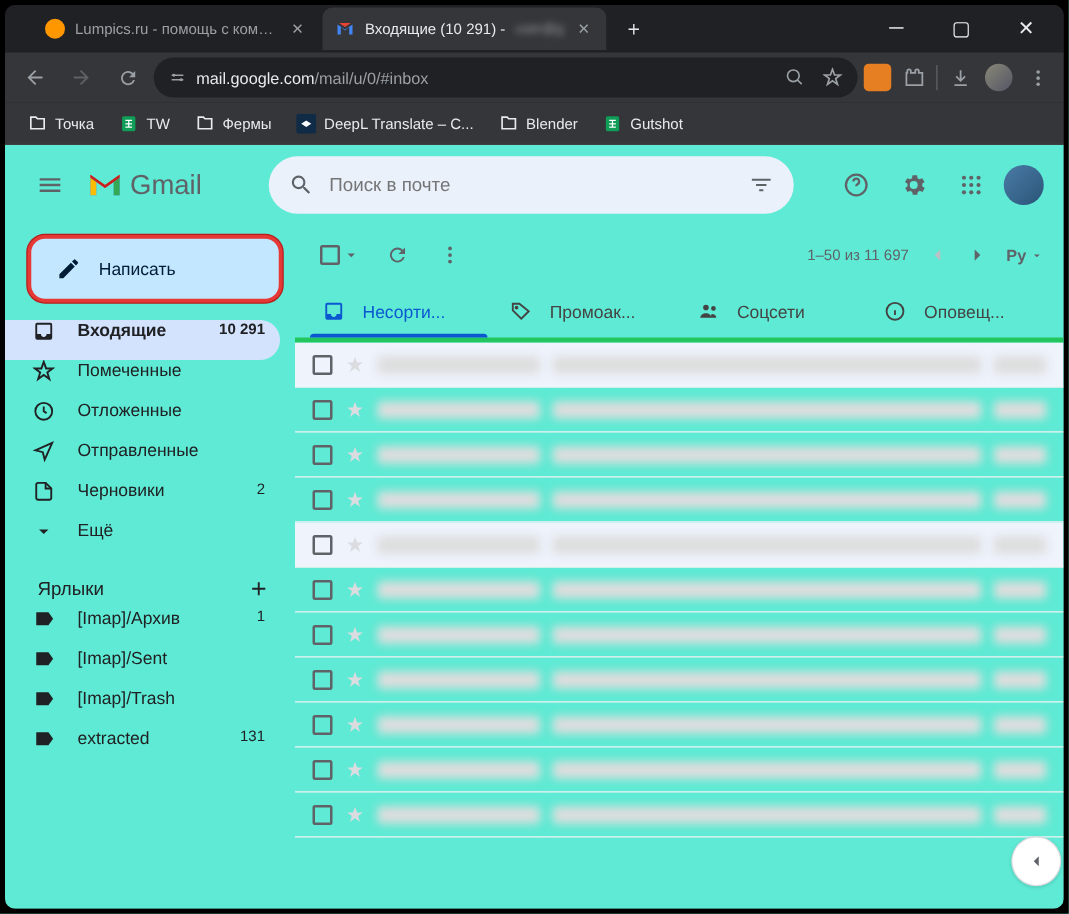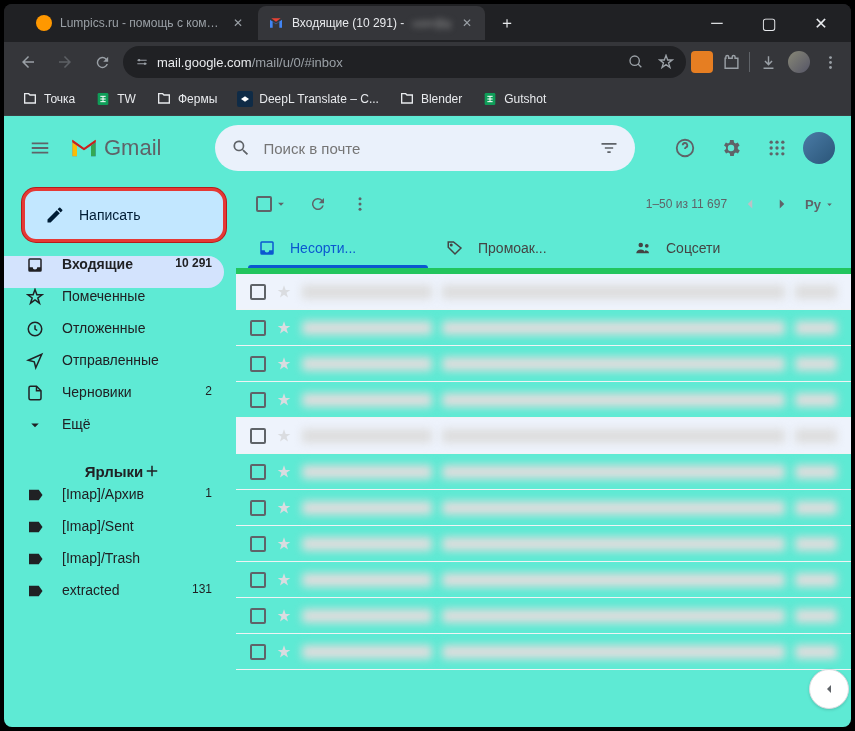--- a/index.html
+++ b/index.html
@@ -35,27 +35,27 @@
 .headactions{margin-left:auto;display:flex;align-items:center;gap:6px}
 .iconbtn{width:40px;height:40px;display:flex;align-items:center;justify-content:center;color:#5f6368;cursor:pointer;border-radius:50%}
 .avatar{width:32px;height:32px;border-radius:50%;background:linear-gradient(135deg,#4a7ba6,#2a5578);cursor:pointer}
 .body{flex:1;display:flex;overflow:hidden}
 .sidebar{width:232px;padding:8px 0;overflow-y:auto}
 .compose{margin:0 10px 14px 18px;height:54px;background:#c2e7ff;border-radius:14px;display:flex;align-items:center;padding:0 20px;gap:14px;font-size:14px;color:#001d35;cursor:pointer;border:3px solid #e53935;box-shadow:0 0 0 1px #b71c1c}
 .navitem{height:32px;display:flex;align-items:flex-start;padding:0 12px 0 22px;gap:18px;border-radius:0 16px 16px 0;margin-right:12px;cursor:pointer;font-size:14px;color:#202124}
 .navitem.active{background:#d3e3fd;font-weight:700}
 .navitem .count{margin-left:auto;font-size:12px}
 .navitem svg{flex-shrink:0}
-.sechead{display:flex;align-items:center;justify-content:center;padding:14px 20px 6px 26px;font-size:15px;font-weight:700;color:#202124}
+.sechead{display:flex;align-items:center;justify-content:space-between;padding:14px 20px 6px 26px;font-size:15px;font-weight:400;color:#202124}
 .main{flex:1;display:flex;flex-direction:column;overflow:hidden}
 .toolbar{height:48px;display:flex;align-items:center;padding:0 16px;gap:10px}
 .toolbar .right{margin-left:auto;display:flex;align-items:center;gap:14px;color:#5f6368;font-size:12px}
 .cbwrap{display:flex;align-items:center;gap:2px;padding:4px;cursor:pointer}
 .checkbox{width:16px;height:16px;border:2px solid #5f6368;border-radius:2px}
-.tabs{height:46px;display:flex;border-bottom:6px solid #22c55e;padding:0 8px}
+.tabs{height:46px;display:flex;border-bottom:4px solid #22c55e;padding:0 8px}
 .gtab{flex:1;max-width:188px;display:flex;align-items:center;gap:14px;padding:0 14px;cursor:pointer;color:#444;font-size:14px;position:relative}
 .gtab.active{color:#0b57d0}
 .gtab.active::after{content:"";position:absolute;bottom:0;left:4px;right:4px;height:3px;background:#0b57d0;border-radius:3px 3px 0 0}
 .maillist{flex:1;overflow:hidden}
 .mailrow{height:36px;display:flex;align-items:center;padding:0 14px;border-bottom:1px solid #f1f3f4;gap:10px;font-size:13px}
 .mailrow.hl{background:#eef3fc}
 .blur{filter:blur(4px);color:#999;background:#ddd;height:14px;border-radius:2px}
 .sender{width:130px}.subj{flex:1}.time{width:42px}
 .fab{position:absolute;bottom:22px;right:6px;width:40px;height:40px;background:#fff;border:1px solid #dadce0;border-radius:50%;display:flex;align-items:center;justify-content:center;box-shadow:0 1px 3px rgba(0,0,0,.15);cursor:pointer;color:#5f6368}
 .druen{font-weight:700;color:#5f6368;font-size:13px;display:flex;align-items:center;gap:3px}
@@ -381,20 +381,27 @@
               <span>Промоак...</span>
             </div>
             <div class="gtab ">
               <svg width="18" height="18" viewBox="0 0 24 24" fill="currentColor">
                 <circle cx="9" cy="8" r="3"></circle>
                 <circle cx="17" cy="9" r="2.5"></circle>
                 <path d="M3 19c0-3 3-5 6-5s6 2 6 5zm12-4c2 0 5 1 5 4h-6"></path>
               </svg>
               <span>Соцсети</span>
             </div>
+            <div class="gtab ">
+              <svg width="18" height="18" viewBox="0 0 24 24" fill="none" stroke="currentColor" stroke-width="2">
+                <circle cx="12" cy="12" r="9"></circle>
+                <path d="M12 8h.01M12 11v5"></path>
+              </svg>
+              <span>Оповещ...</span>
+            </div>
           </div>
     <div class="maillist" id="mlist">
             <div class="mailrow hl">
               <div class="checkbox"></div>
               <svg width="16" height="16" viewBox="0 0 24 24" fill="#dadce0">
                 <path d="M12 2l2.5 7h7l-5.7 4.3 2.2 7L12 16l-6 4.3 2.2-7L2.5 9h7z"></path>
               </svg>
               <div class="blur sender"></div>
               <div class="blur subj"></div>
               <div class="blur time"></div>

